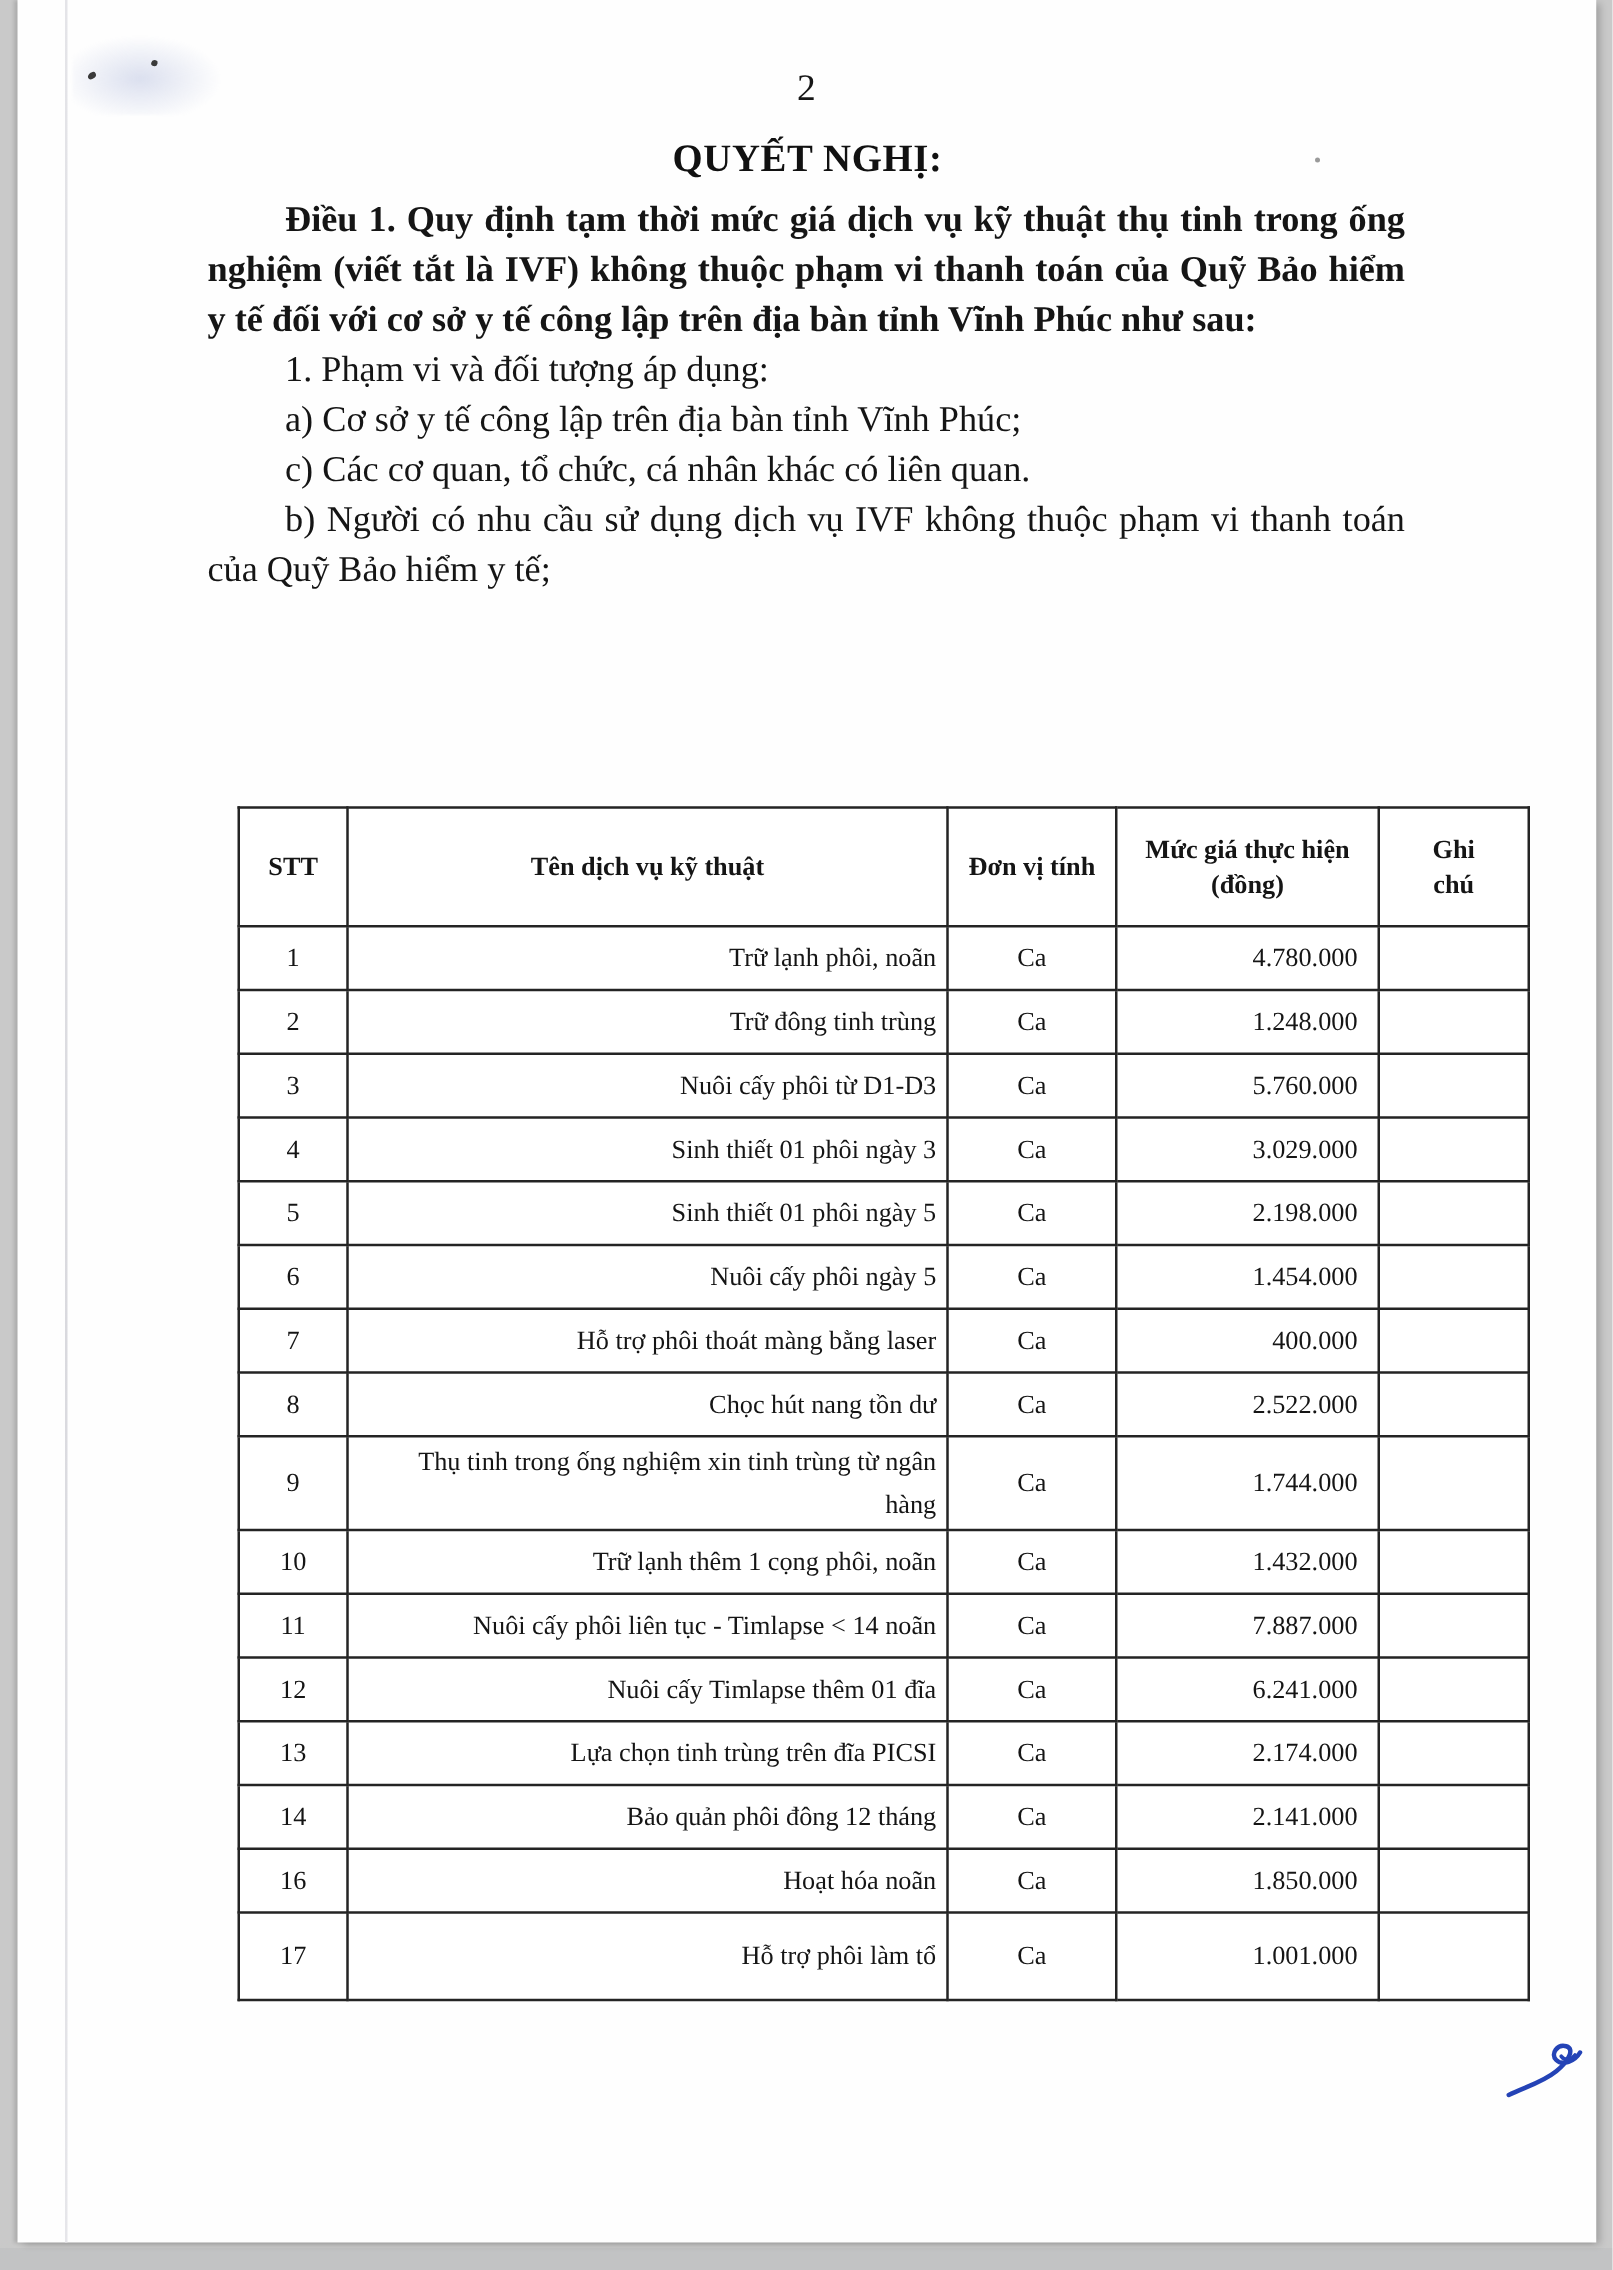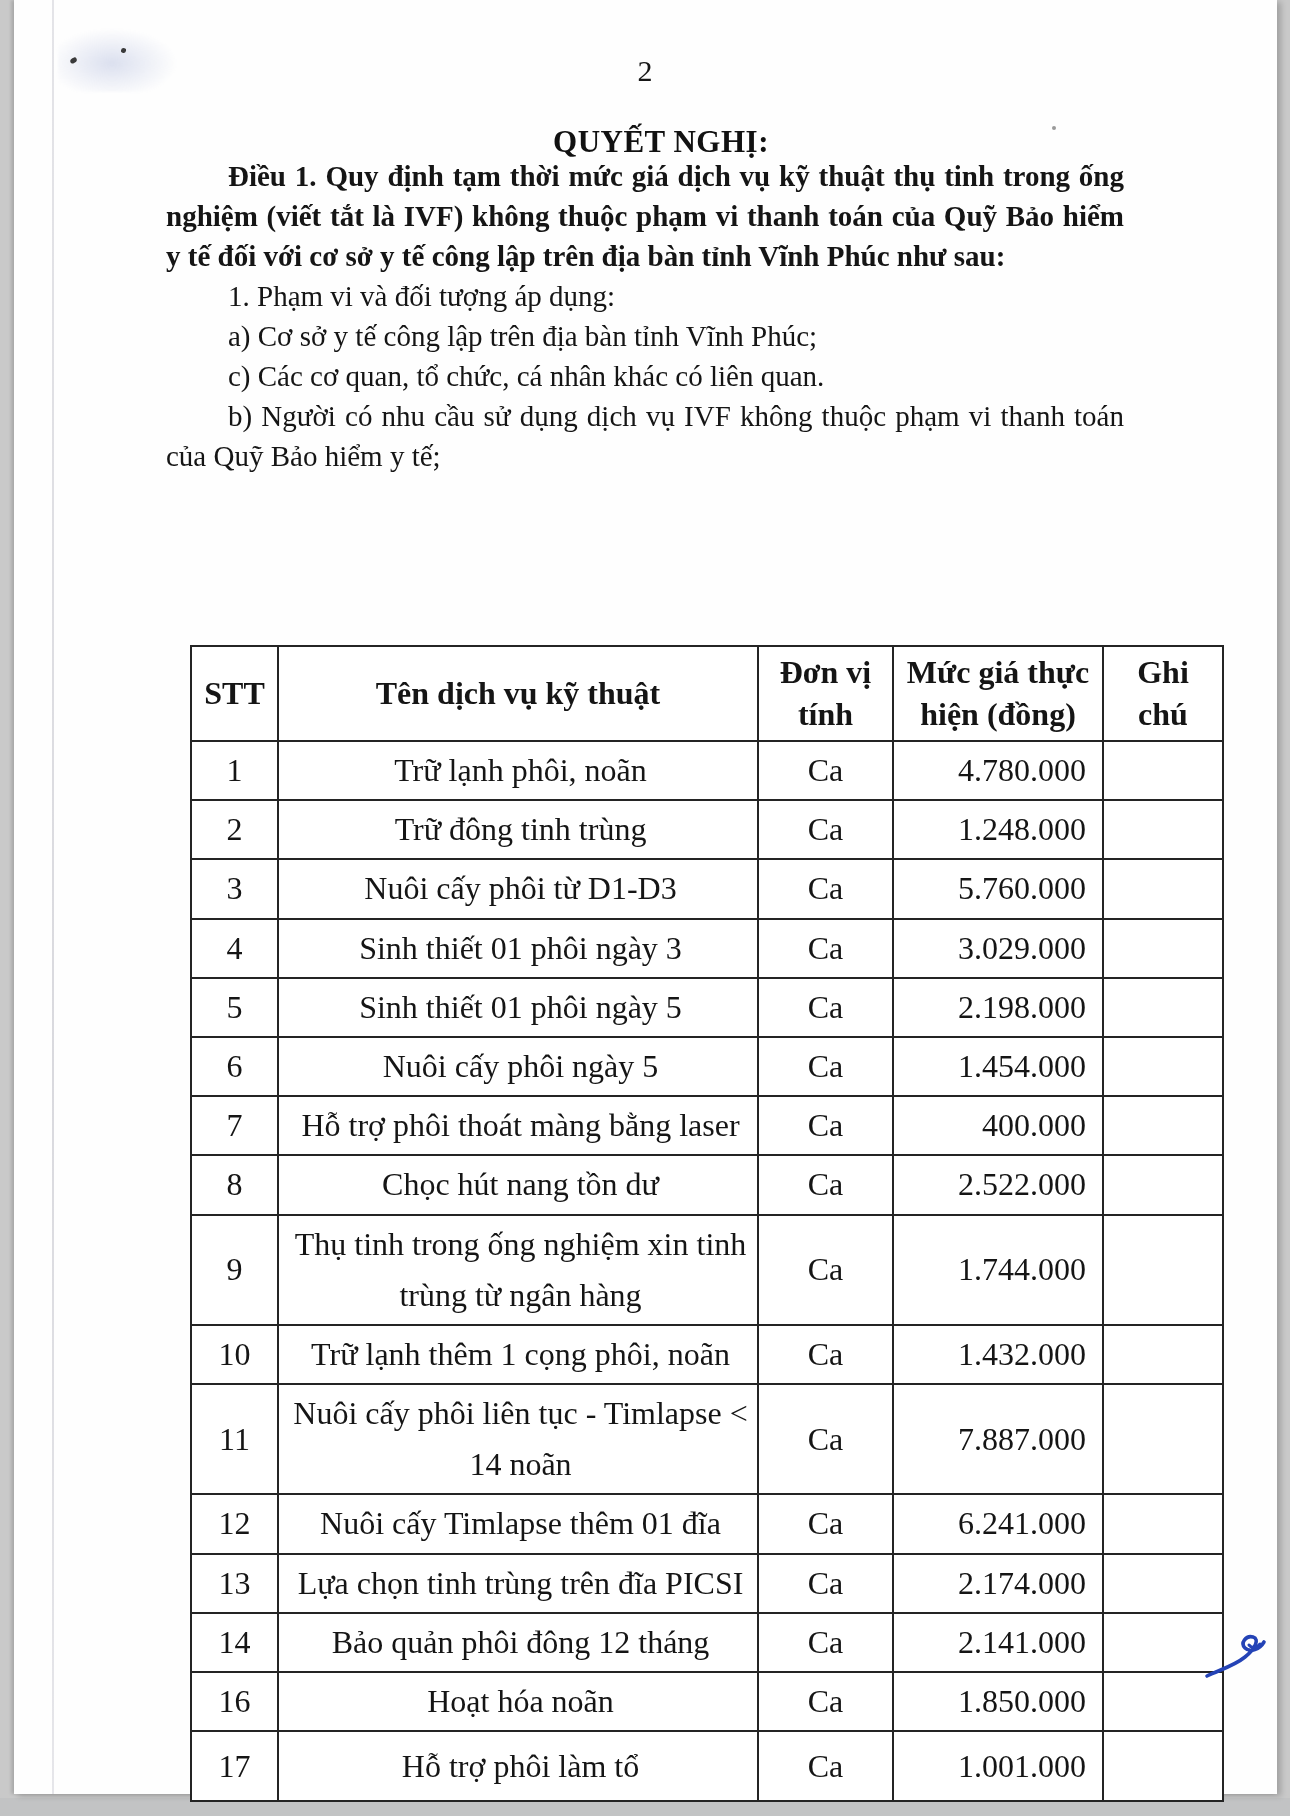--- a/index.html
+++ b/index.html
@@ -25,49 +25,49 @@
   }
   .speck{position:absolute;background:#3a3a3a;border-radius:60% 40% 55% 45%;}
   .speck.s1{left:56px;top:58px;width:7px;height:5px;transform:rotate(-28deg);}
   .speck.s2{left:107px;top:48px;width:5px;height:5px;transform:rotate(14deg);}
   .speck.s3{left:1038px;top:126px;width:4px;height:4px;background:#9a9a9a;border-radius:50%;}
   .page-number{
     position:absolute;top:54px;left:152px;width:958px;
     text-align:center;font-size:30px;color:#161616;
   }
   .doc-title{
-    position:absolute;top:108px;left:152px;width:958px;margin:16px;
+    position:absolute;top:108px;left:152px;width:958px;margin:1px;
     text-align:center;font-size:31px;font-weight:bold;color:#111;
     letter-spacing:.5px;
   }
   .text-block{
     position:absolute;top:156px;left:152px;width:958px;
     font-size:29px;line-height:40px;color:#151515;text-align:justify;
   }
   .text-block p{margin:0;text-indent:62px;}
   .text-block p.bold{font-weight:bold;}
   table.price-table{
     position:absolute;top:645px;left:176px;width:1032px;
     border-collapse:collapse;table-layout:fixed;
-    font-size:32px;color:#151515;background:#fff;
+    font-size:21px;color:#151515;background:#fff;
   }
   .price-table th,.price-table td{
     border:2px solid #242424;vertical-align:middle;
     overflow:hidden;
   }
   .price-table thead tr{height:95px;}
   .price-table th{font-weight:bold;line-height:1.3;text-align:center;padding:2px 4px;}
   .price-table th.h-note{padding:2px 30px;}
   .price-table th.h-price{padding:2px 12px;margin-top:34px;}
   .price-table tbody tr{height:51px;}
   .price-table tbody tr:nth-child(16){height:70px;padding-left:48px;}
   .price-table tbody tr:nth-child(17){height:74px;}
   .price-table td{line-height:1.6;}
   .price-table td.c-stt{text-align:center;}
-  .price-table td.c-name{text-align:center;padding:3px 8px 3px 13px;}
+  .price-table td.c-name{text-align:right;padding:3px 8px 3px 13px;}
   .price-table td.c-unit{text-align:center;}
   .price-table td.c-price{text-align:right;padding-right:16px;margin-top:20px;}
   .pen-mark{position:absolute;left:1188px;top:1632px;}
 </style>
 </head>
 <body>
 
 <div class="screen">
   <div class="page">
 

